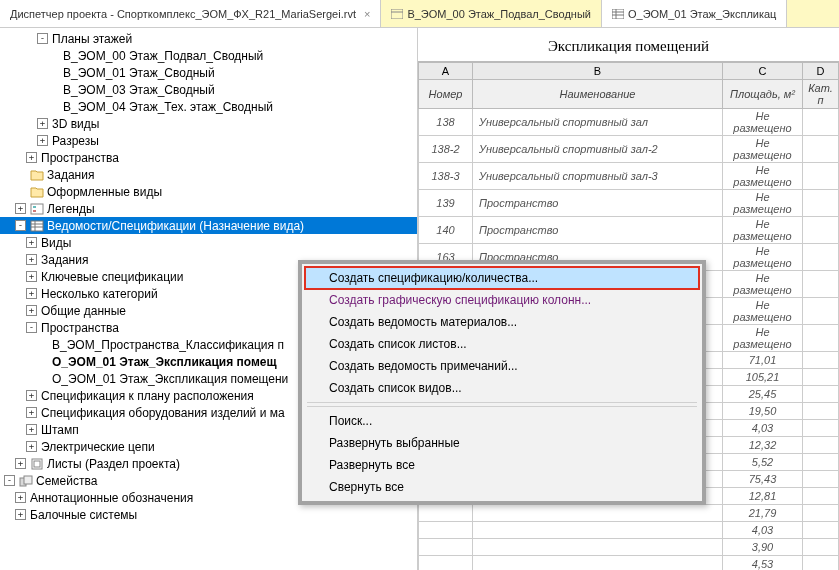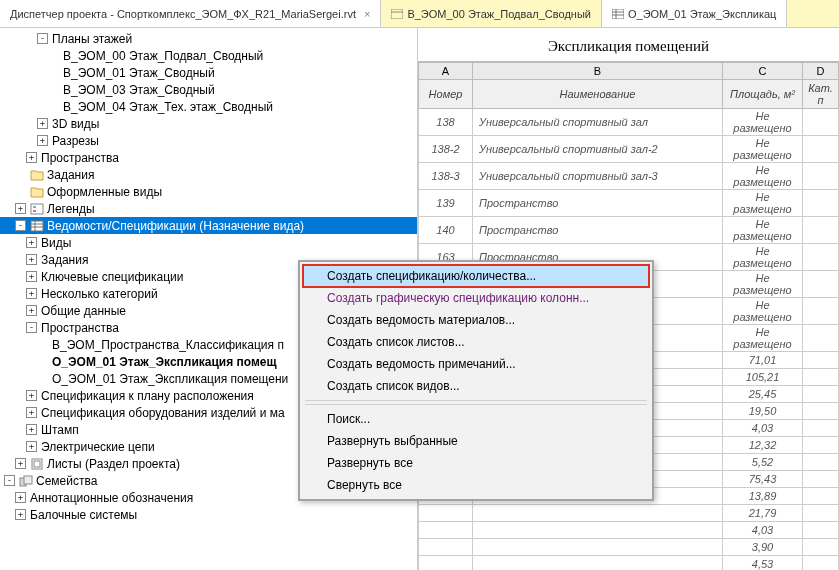--- a/index.html
+++ b/index.html
@@ -29,21 +29,21 @@
 .grid-wrap { flex: 1; overflow: hidden; border-top: 1px solid #bbb; }
 table.grid { border-collapse: collapse; width: 100%; font-size: 11px; }
 table.grid th { background: #f0f0f0; border: 1px solid #bbb; padding: 2px 4px; font-weight: normal; text-align: center; }
 table.grid td { border: 1px solid #ccc; padding: 1px 6px; height: 17px; font-style: italic; color: #555; }
 table.grid .col-a { width: 54px; text-align: center; }
 table.grid .col-c { width: 80px; text-align: center; }
 table.grid .col-d { width: 36px; text-align: center; }
 table.grid thead tr.letters th { background: #eaeaea; font-style: normal; font-size: 11px; }
 table.grid thead tr.names th { font-style: italic; color: #444; }
 
-.context-menu { position: absolute; left: 298px; top: 260px; width: 356px; background: #f2f2f2; border: 2px solid #a3a3a3; box-shadow: 2px 2px 6px rgba(0,0,0,.25); padding: 3px; }
+.context-menu { position: absolute; left: 298px; top: 260px; width: 408px; background: #f2f2f2; border: 4px solid #a3a3a3; box-shadow: 2px 2px 6px rgba(0,0,0,.25); padding: 3px; }
 .context-menu .mi { padding: 4px 20px 4px 24px; font-size: 12px; color: #000; }
 .context-menu .mi.disabled { color: #701a75; }
 .context-menu .mi.hl { background: #bfe3ff; border: 2px solid #e03020; margin: -1px; padding: 3px 19px 3px 23px; }
 .context-menu .sep { height: 1px; background: #d0d0d0; margin: 3px 2px; }
 
 svg { display: block; }
 </style>
 </head>
 <body>
 
@@ -412,21 +412,21 @@
             </tr>
             <tr>
               <td class="col-a"></td>
               <td></td>
               <td class="col-c">75,43</td>
               <td class="col-d"></td>
             </tr>
             <tr>
               <td class="col-a"></td>
               <td></td>
-              <td class="col-c">13,89</td>
+              <td class="col-c">12,81</td>
               <td class="col-d"></td>
             </tr>
             <tr>
               <td class="col-a"></td>
               <td></td>
               <td class="col-c">21,79</td>
               <td class="col-d"></td>
             </tr>
             <tr>
               <td class="col-a"></td>

